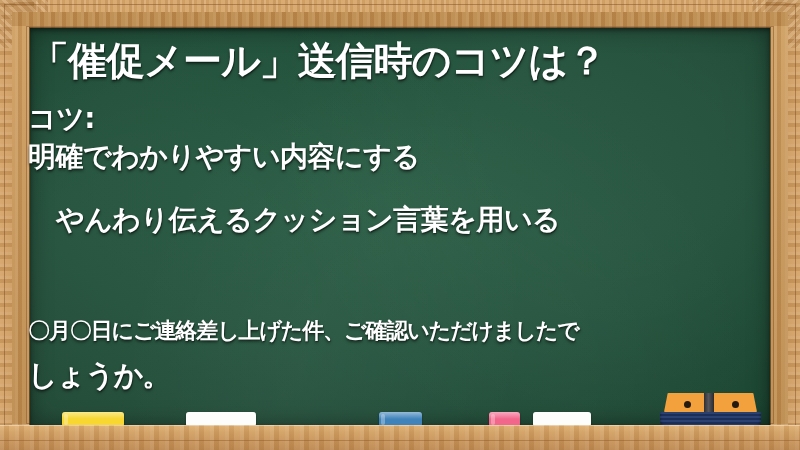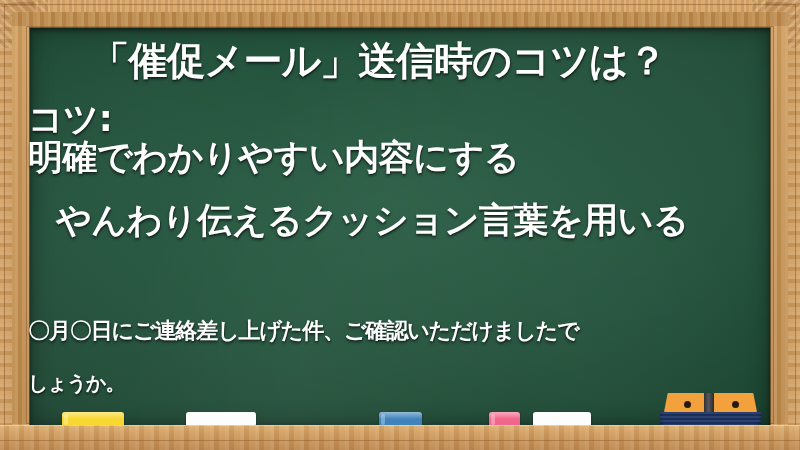--- a/index.html
+++ b/index.html
@@ -91,36 +91,36 @@
     color:#ffffff;
     font-weight:bold;
     white-space:nowrap;
     text-shadow:
       0 2px 3px rgba(0,0,0,.55),
       1px 1px 0 rgba(0,0,0,.25);
     letter-spacing:-0.5px;
   }
   #title{
     left:30px;top:38px;width:636px;
-    text-align:right;
+    text-align:left;
     font-size:39px;
     line-height:46px;
     letter-spacing:-1px;
   }
   .body-line{
     left:28px;
-    font-size:35px;
+    font-size:28px;
     line-height:30px;
   }
   #line-kotsu-label{top:104px;}
   #line-kotsu-1{top:142px;}
   #line-kotsu-2{top:205px;padding-left:28px;}
   #line-reibun-label{top:266px;font-size:29px;}
   #line-reibun-1{top:316px;font-size:22px;letter-spacing:-1.1px;}
-  #line-reibun-2{top:360px;font-size:20px;letter-spacing:-1.1px;margin-top:8px;}
+  #line-reibun-2{top:360px;font-size:29px;letter-spacing:-1.1px;}
 
   
   .chalk-stick{
     position:absolute;height:15px;border-radius:3px;
     box-shadow:0 1px 2px rgba(0,0,0,.45);
   }
   .chalk-stick::after{
     content:"";position:absolute;left:0;top:0;right:0;height:45%;
     background:linear-gradient(180deg,rgba(255,255,255,.45),rgba(255,255,255,0));
     border-radius:3px 3px 0 0;

